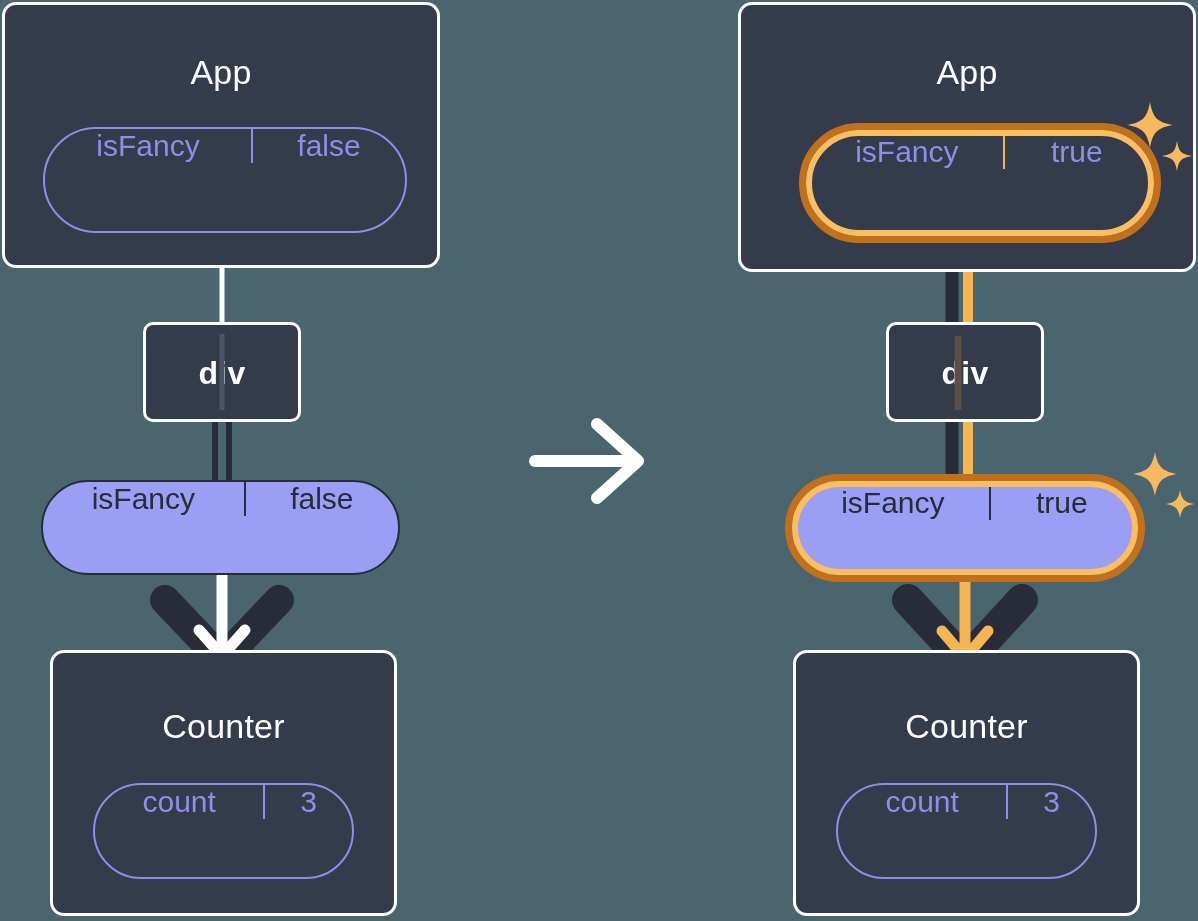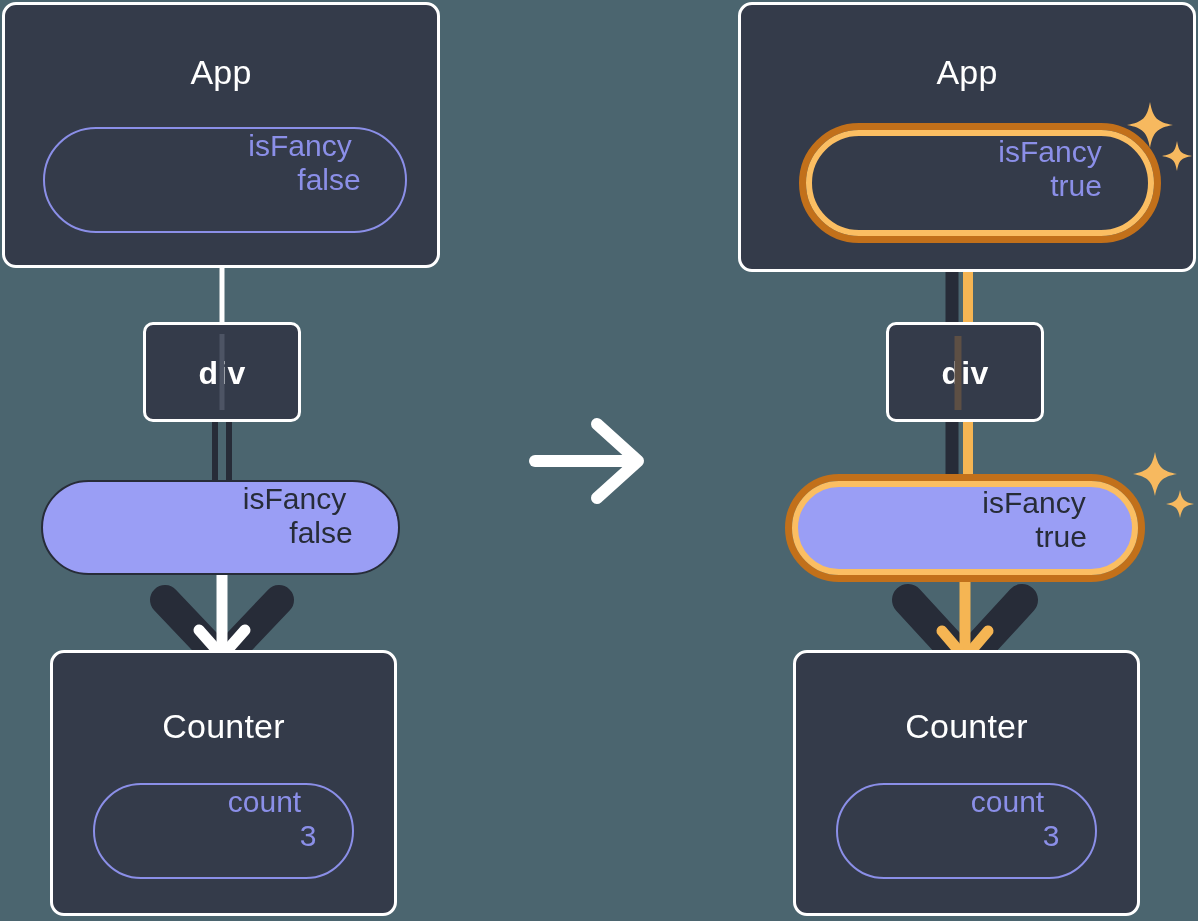--- a/index.html
+++ b/index.html
@@ -30,25 +30,24 @@
     font-size:34px;
     font-weight:400;
     letter-spacing:.2px;
     white-space:nowrap;
   }
 
   
   .pill{
     position:absolute;
     display:flex;
-    align-items:flex-end;
+    align-items:flex-start;
     box-sizing:border-box;
     border-radius:999px;
     overflow:hidden;
-    flex-direction:column;
   }
   .pill-outline{
     border:2px solid #8b8fe8;
     background:transparent;
   }
   .pill-outline .pill-key,.pill-outline .pill-val{color:#8b8fe8;}
   .pill-outline .pill-key{border-right:2px solid #8b8fe8;}
 
   .pill-filled{
     border:2px solid #272c38;

